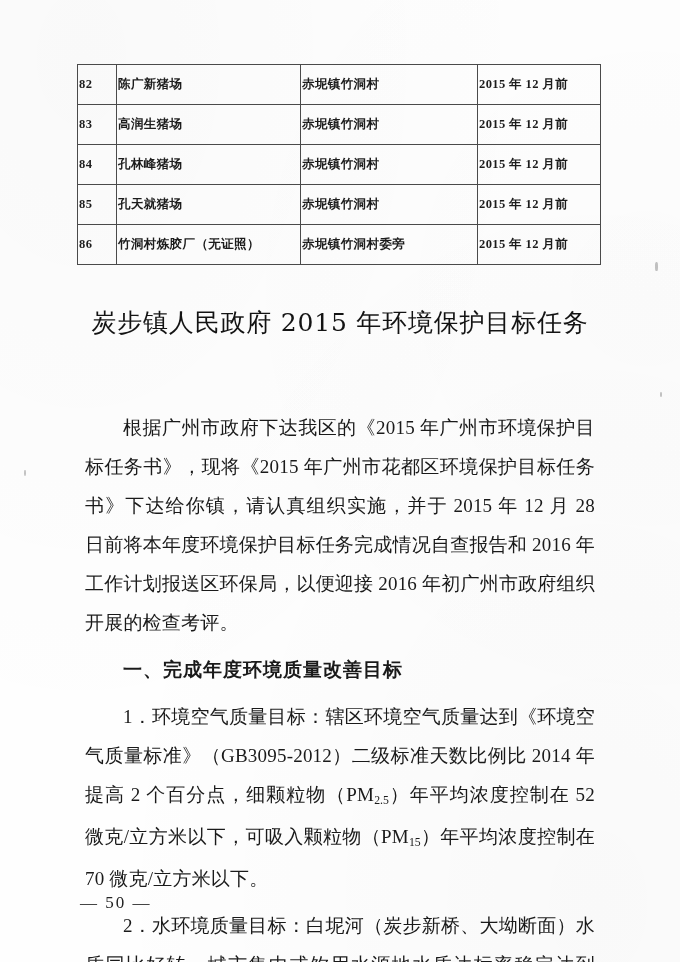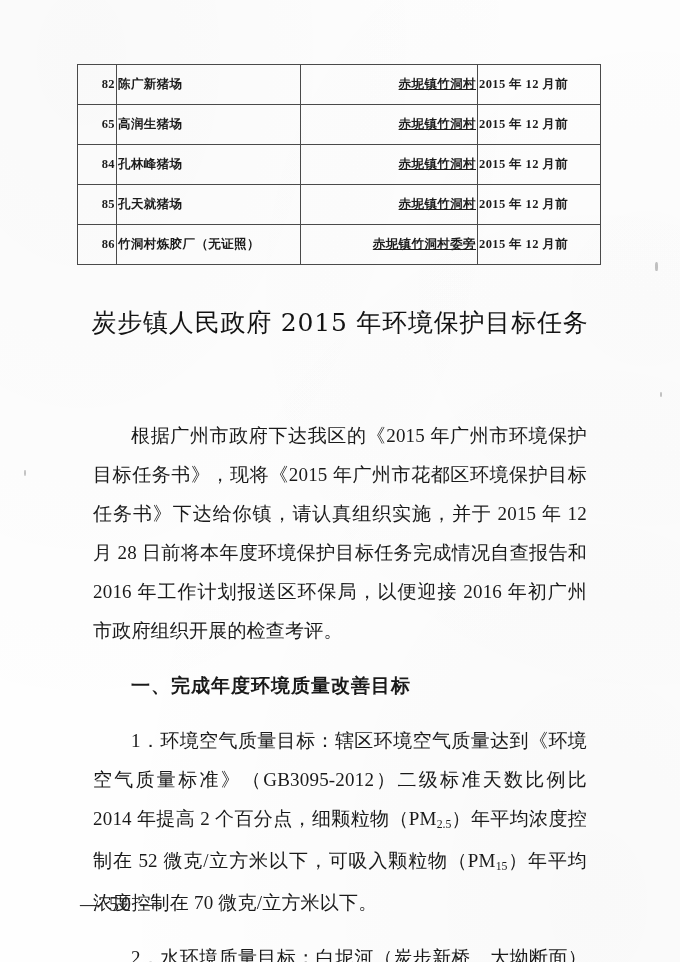--- a/index.html
+++ b/index.html
@@ -41,33 +41,32 @@
     height: 37px;
     vertical-align: middle;
     color: #1c1c1c;
     font-family: "Liberation Serif", "DejaVu Serif", serif;
     font-weight: bold;
     font-size: 12.5px;
     letter-spacing: 0.4px;
   }
   td.c-idx {
     width: 36px;
-    text-align: right;
+    text-align: left;
     font-size: 12px;
     font-weight: bold;
     letter-spacing: 0;
   }
   td.c-name {
     width: 181px;
     text-align: left;
   }
   td.c-addr {
     width: 174px;
-    text-align: right;
-    text-decoration: underline;
+    text-align: left;
   }
   td.c-date {
     width: 120px;
     text-align: left;
     font-size: 11.5px;
     letter-spacing: 0.2px;
   }
 
   
   #doc-title {
@@ -91,21 +90,21 @@
     width: 526px;
     color: #1a1a1a;
     font-family: "Liberation Serif", "DejaVu Serif", serif;
     font-size: 19px;
     line-height: 39px;
     text-align: justify;
     text-justify: inter-ideograph;
     letter-spacing: 0.2px;
   }
   #body-text p {
-    margin: 16px;
+    margin: 8px;
   }
   p.indent {
     text-indent: 2em;
   }
   p.sec-head {
     text-indent: 2em;
     font-weight: bold;
     letter-spacing: 1px;
   }
   sub {
@@ -115,21 +114,21 @@
     bottom: -0.22em;
     letter-spacing: 0;
   }
 
   
   #page-footer {
     position: absolute;
     left: 80px;
     top: 893px;
     font-family: "Liberation Serif", "DejaVu Serif", serif;
-    font-size: 20px;
+    font-size: 17px;
     color: #232323;
     letter-spacing: 2px;
   }
 
   
   .speck {
     position: absolute;
     background: rgba(60,60,60,0.30);
     border-radius: 40%;
   }
@@ -146,21 +145,21 @@
   <div id="table-wrap">
     <table class="reg-table">
       <tbody>
         <tr>
           <td class="c-idx">82</td>
           <td class="c-name">陈广新猪场</td>
           <td class="c-addr">赤坭镇竹洞村</td>
           <td class="c-date">2015 年 12 月前</td>
         </tr>
         <tr>
-          <td class="c-idx">65</td>
+          <td class="c-idx">83</td>
           <td class="c-name">高润生猪场</td>
           <td class="c-addr">赤坭镇竹洞村</td>
           <td class="c-date">2015 年 12 月前</td>
         </tr>
         <tr>
           <td class="c-idx">84</td>
           <td class="c-name">孔林峰猪场</td>
           <td class="c-addr">赤坭镇竹洞村</td>
           <td class="c-date">2015 年 12 月前</td>
         </tr>

